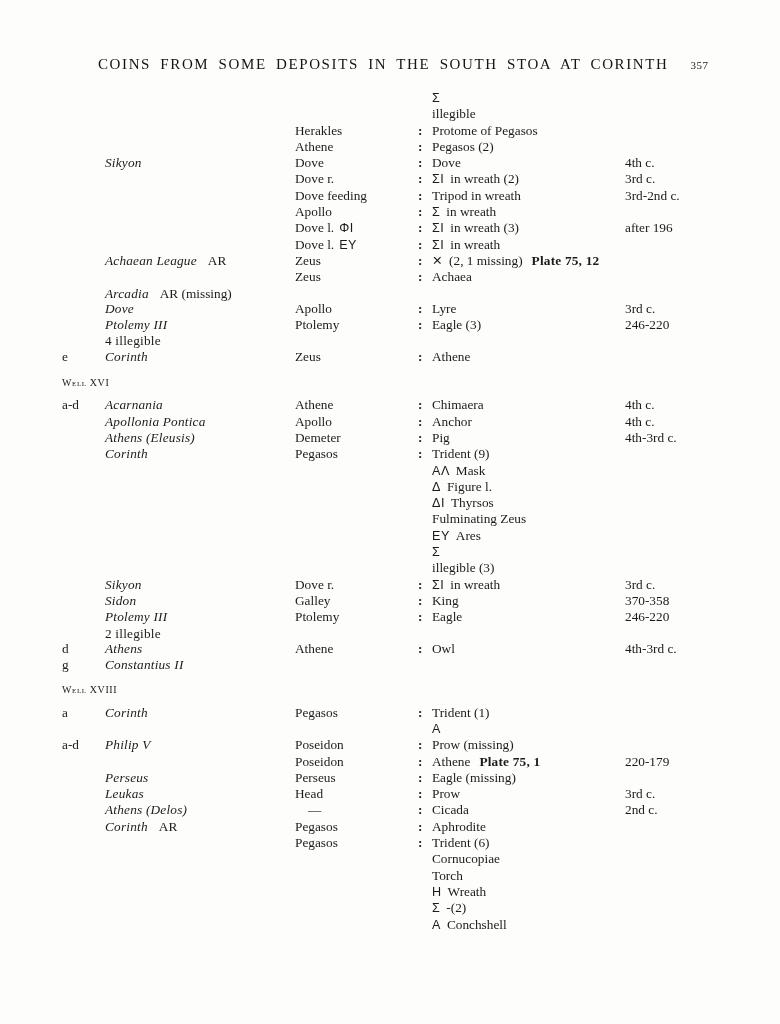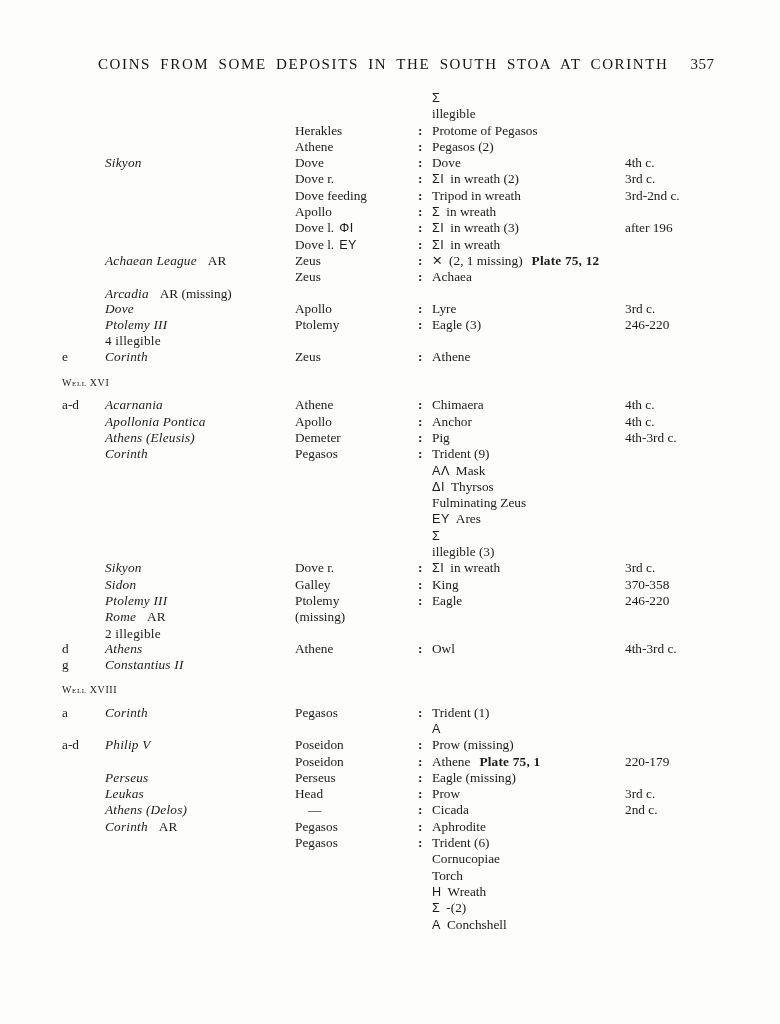--- a/index.html
+++ b/index.html
@@ -27,21 +27,21 @@
     padding-left: 36px;
     white-space: nowrap;
   }
   .head-title {
     font-size: 15px;
     letter-spacing: 1.6px;
     word-spacing: 4px;
     color: #141414;
   }
   .head-page {
-    font-size: 15px;
+    font-size: 11px;
     margin-left: 22px;
     letter-spacing: 0.5px;
   }
   .coin-table {
     margin-top: 17px;
     font-size: 13.3px;
   }
   .row {
     display: grid;
     grid-template-columns: 43px 190px 120px 17px 193px 1fr;
@@ -263,20 +263,28 @@
     <span class="c-obv"><span></span><span class="greek"></span></span>
     <span class="c-colon"></span>
     <span class="c-rev"><span class="greek">ΑΛ</span><span>Mask</span><span class="plate"></span></span>
     <span class="c-date"></span>
   </div>
       <div class="row">
     <span class="c-letter"></span>
     <span class="c-mint"><span class="mint-i"></span><span class="mint-note"></span></span>
     <span class="c-obv"><span></span><span class="greek"></span></span>
     <span class="c-colon"></span>
+    <span class="c-rev"><span class="greek">Δ</span><span>Figure l.</span><span class="plate"></span></span>
+    <span class="c-date"></span>
+  </div>
+      <div class="row">
+    <span class="c-letter"></span>
+    <span class="c-mint"><span class="mint-i"></span><span class="mint-note"></span></span>
+    <span class="c-obv"><span></span><span class="greek"></span></span>
+    <span class="c-colon"></span>
     <span class="c-rev"><span class="greek">ΔΙ</span><span>Thyrsos</span><span class="plate"></span></span>
     <span class="c-date"></span>
   </div>
       <div class="row">
     <span class="c-letter"></span>
     <span class="c-mint"><span class="mint-i"></span><span class="mint-note"></span></span>
     <span class="c-obv"><span></span><span class="greek"></span></span>
     <span class="c-colon"></span>
     <span class="c-rev"><span class="greek"></span><span>Fulminating Zeus</span><span class="plate"></span></span>
     <span class="c-date"></span>
@@ -321,28 +329,20 @@
     <span class="c-rev"><span class="greek"></span><span>King</span><span class="plate"></span></span>
     <span class="c-date">370-358</span>
   </div>
       <div class="row">
     <span class="c-letter"></span>
     <span class="c-mint"><span class="mint-i">Ptolemy III</span><span class="mint-note"></span></span>
     <span class="c-obv"><span>Ptolemy</span><span class="greek"></span></span>
     <span class="c-colon">:</span>
     <span class="c-rev"><span class="greek"></span><span>Eagle</span><span class="plate"></span></span>
     <span class="c-date">246-220</span>
-  </div>
-      <div class="row">
-    <span class="c-letter"></span>
-    <span class="c-mint"><span class="mint-i">Rome</span><span class="mint-note">AR</span></span>
-    <span class="c-obv"><span>(missing)</span><span class="greek"></span></span>
-    <span class="c-colon"></span>
-    <span class="c-rev"><span class="greek"></span><span></span><span class="plate"></span></span>
-    <span class="c-date"></span>
   </div>
       <div class="row">
     <span class="c-letter"></span>
     <span class="c-mint"><span class="mint-i roman">2 illegible</span><span class="mint-note"></span></span>
     <span class="c-obv"><span></span><span class="greek"></span></span>
     <span class="c-colon"></span>
     <span class="c-rev"><span class="greek"></span><span></span><span class="plate"></span></span>
     <span class="c-date"></span>
   </div>
       <div class="row gap-before">

